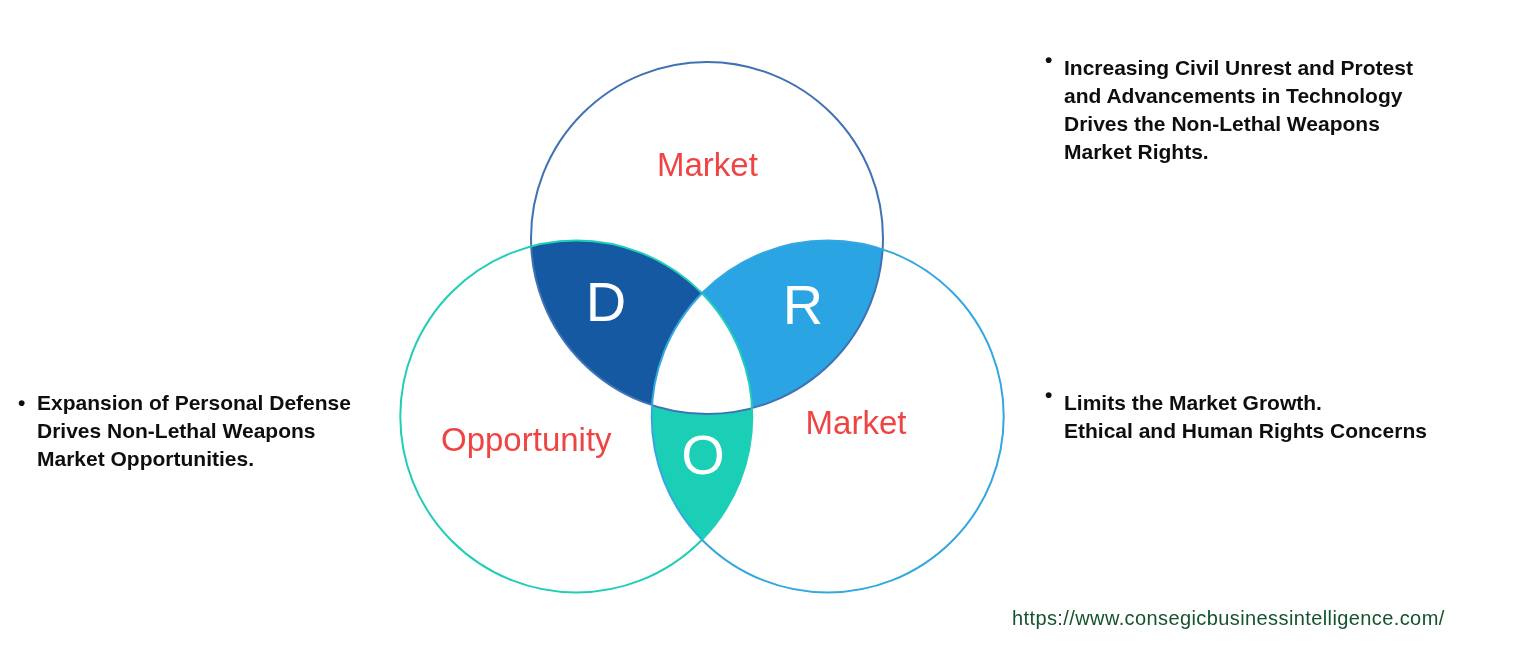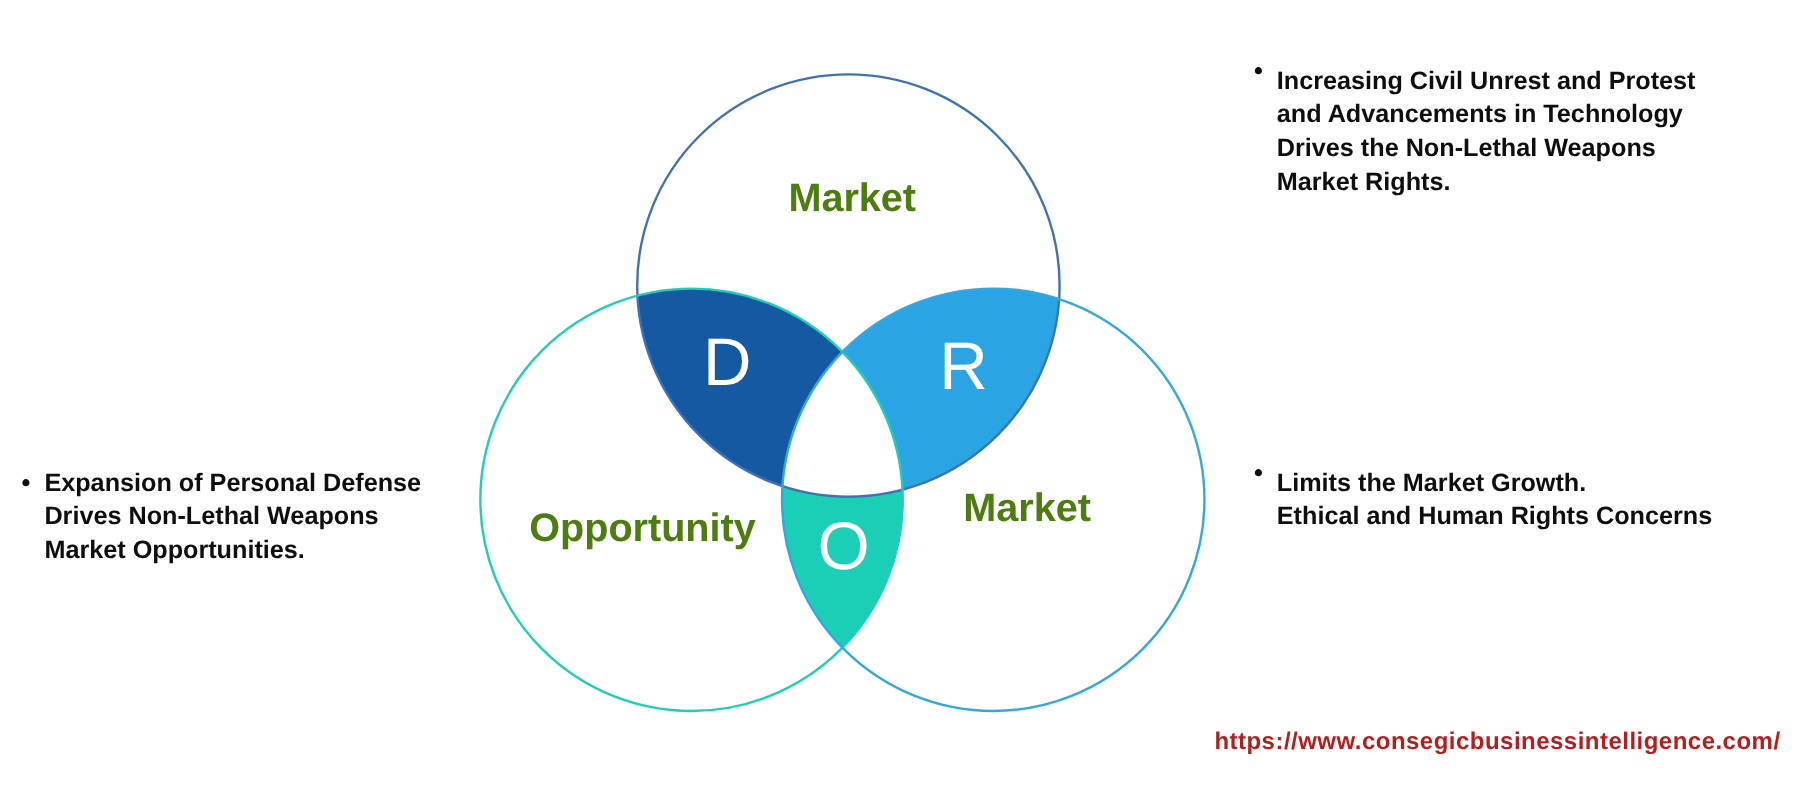--- a/index.html
+++ b/index.html
@@ -30,24 +30,24 @@
     line-height: 56px;
     font-weight: 400;
     color: #ffffff;
   }
   .letter-d { left: 574px; top: 274px; }
   .letter-r { left: 771px; top: 277px; }
   .letter-o { left: 671px; top: 427px; }
 
   .circle-label {
     position: absolute;
-    color: #4d7c0f;
+    color: #ef4444;
     font-size: 33px;
     line-height: 40px;
-    font-weight: 700;
+    font-weight: 400;
   }
   .label-drivers { left: 657px; top: 145px; text-align: left; }
   .label-opportunity { left: 441px; top: 420px; }
   .label-restraints { left: 781px; top: 404px; width: 150px; text-align: center; line-height: 38px; }
 
   .annotation {
     position: absolute;
     display: flex;
     align-items: flex-start;
     color: #0e0e0e;
@@ -67,23 +67,23 @@
   .ann-left { left: 18px; top: 389px; }
   .ann-top-right { left: 1045px; top: 54px; }
   .ann-mid-right { left: 1045px; top: 389px; }
 
   .footer-url {
     position: absolute;
     left: 1012px;
     top: 604px;
     font-size: 20px;
     line-height: 28px;
-    font-weight: 700;
+    font-weight: 400;
     letter-spacing: 0.4px;
-    color: #b91c1c;
+    color: #14532d;
   }
 </style>
 </head>
 <body>
 
 <div class="stage">
 
   <svg class="venn-svg" viewBox="0 0 1515 660" xmlns="http://www.w3.org/2000/svg">
 
     <path d="M 531.2 246.4 A 176 176 0 0 0 652.1 405.2 A 176 176 0 0 1 702 293 A 176 176 0 0 0 531.2 246.4 Z" fill="#1559A3"></path>

